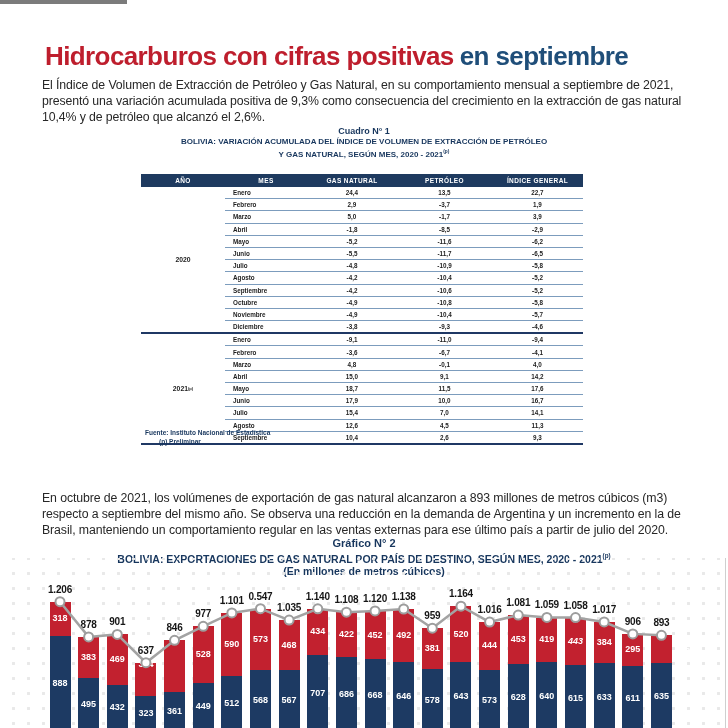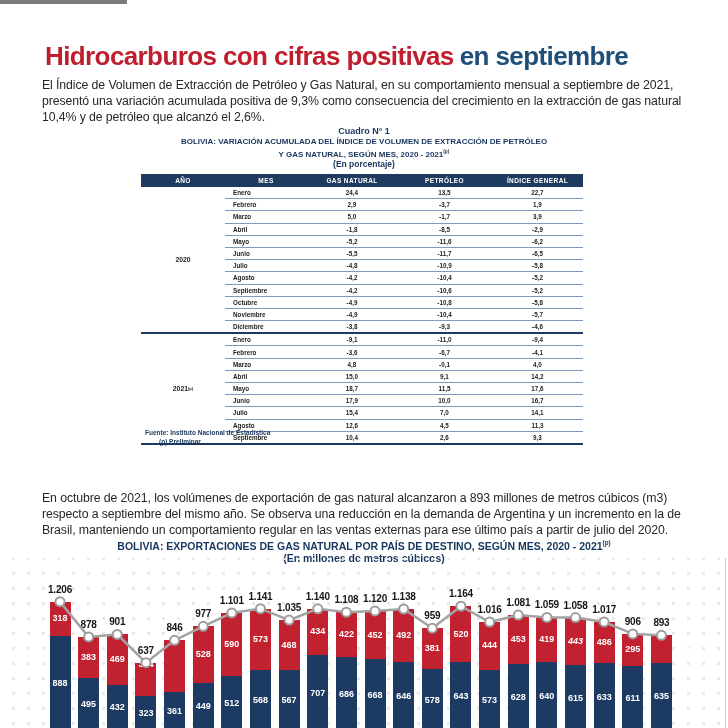--- a/index.html
+++ b/index.html
@@ -73,21 +73,20 @@
   <div class="topbar"></div>
 
   <h1 class="title"><span class="red">Hidrocarburos con cifras positivas</span><span class="blue">en septiembre</span></h1>
 
   <p class="para" id="intro">El Índice de Volumen de Extracción de Petróleo y Gas Natural, en su comportamiento mensual a septiembre de 2021, presentó una variación acumulada positiva de 9,3% como consecuencia del crecimiento en la extracción de gas natural 10,4% y de petróleo que alcanzó el 2,6%.</p>
 
   <div class="caption-block" id="table-captions">
     <div class="cap-n">Cuadro N° 1</div>
     <div class="cap-t">BOLIVIA: VARIACIÓN ACUMULADA DEL ÍNDICE DE VOLUMEN DE EXTRACCIÓN DE PETRÓLEO</div>
     <div class="cap-t"><span>Y GAS NATURAL, SEGÚN MES, 2020 - 2021</span><sup class="pp">(p)</sup></div>
-    <div class="cap-u">(En porcentaje)</div>
   </div>
 
   <div id="table">
     <div class="thead" id="thead">
         <div class="th">AÑO</div>
         <div class="th">MES</div>
         <div class="th">GAS NATURAL</div>
         <div class="th">PETRÓLEO</div>
         <div class="th">ÍNDICE GENERAL</div>
       </div>
@@ -233,20 +232,21 @@
 
   <div id="footnote">
     <div class="l1">Fuente: Instituto Nacional de Estadística</div>
     <div class="l2">(p) Preliminar</div>
   </div>
 
 
   <p class="para" id="trade-text">En octubre de 2021, los volúmenes de exportación de gas natural alcanzaron a 893 millones de metros cúbicos (m3) respecto a septiembre del mismo año. Se observa una reducción en la demanda de Argentina y un incremento en la de Brasil, manteniendo un comportamiento regular en las ventas externas para ese último país a partir de julio del 2020.</p>
 
   <div class="caption-block" id="chart-captions">
+    <div class="cap-n">Gráfico N° 2</div>
     <div class="cap-t"><span>BOLIVIA: EXPORTACIONES DE GAS NATURAL POR PAÍS DE DESTINO, SEGÚN MES, 2020 - 2021</span><sup class="pp">(p)</sup></div>
     <div class="cap-u">(En millones de metros cúbicos)</div>
   </div>
 
   <div id="chart">
     <div class="edge"></div>
   <div class="bar-seg" style="left: 49.5px; bottom: 0px; width: 21px; height: 95.1936px; background: rgb(29, 58, 99);"></div>
       <div class="bar-seg" style="left: 49.5px; bottom: 95.1936px; width: 21px; height: 34.0896px; background: rgb(194, 33, 47);"></div>
       <div class="seg-label" style="left: 45px; top: 119.903px;">888</div>
       <div class="seg-label" style="left: 45px; top: 55.2616px;">318</div>
@@ -278,21 +278,21 @@
       <div class="total-label" style="left: 171.2px; top: 50.2656px;">977</div>
       <div class="bar-seg" style="left: 221.34px; bottom: 0px; width: 21px; height: 54.8864px; background: rgb(29, 58, 99);"></div>
       <div class="bar-seg" style="left: 221.34px; bottom: 54.8864px; width: 21px; height: 63.248px; background: rgb(194, 33, 47);"></div>
       <div class="seg-label" style="left: 216.84px; top: 140.057px;">512</div>
       <div class="seg-label" style="left: 216.84px; top: 80.9896px;">590</div>
       <div class="total-label" style="left: 199.84px; top: 36.9728px;">1.101</div>
       <div class="bar-seg" style="left: 249.98px; bottom: 0px; width: 21px; height: 60.8896px; background: rgb(29, 58, 99);"></div>
       <div class="bar-seg" style="left: 249.98px; bottom: 60.8896px; width: 21px; height: 61.4256px; background: rgb(194, 33, 47);"></div>
       <div class="seg-label" style="left: 245.48px; top: 137.055px;">568</div>
       <div class="seg-label" style="left: 245.48px; top: 75.8976px;">573</div>
-      <div class="total-label" style="left: 228.48px; top: 32.6848px;">1.141</div>
+      <div class="total-label" style="left: 228.48px; top: 32.6848px;">0.547</div>
       <div class="bar-seg" style="left: 278.62px; bottom: 0px; width: 21px; height: 60.7824px; background: rgb(29, 58, 99);"></div>
       <div class="bar-seg" style="left: 278.62px; bottom: 60.7824px; width: 21px; height: 50.1696px; background: rgb(194, 33, 47);"></div>
       <div class="seg-label" style="left: 274.12px; top: 137.109px;">567</div>
       <div class="seg-label" style="left: 274.12px; top: 81.6328px;">468</div>
       <div class="total-label" style="left: 257.12px; top: 44.048px;">1.035</div>
       <div class="bar-seg" style="left: 307.26px; bottom: 0px; width: 21px; height: 75.7904px; background: rgb(29, 58, 99);"></div>
       <div class="bar-seg" style="left: 307.26px; bottom: 75.7904px; width: 21px; height: 46.5248px; background: rgb(194, 33, 47);"></div>
       <div class="seg-label" style="left: 302.76px; top: 129.605px;">707</div>
       <div class="seg-label" style="left: 302.76px; top: 68.4472px;">434</div>
       <div class="total-label" style="left: 285.76px; top: 32.792px;">1.140</div>
@@ -337,21 +337,21 @@
       <div class="seg-label" style="left: 531.88px; top: 76.4336px;">419</div>
       <div class="total-label" style="left: 514.88px; top: 41.4752px;">1.059</div>
       <div class="bar-seg" style="left: 565.02px; bottom: 0px; width: 21px; height: 65.928px; background: rgb(29, 58, 99);"></div>
       <div class="bar-seg" style="left: 565.02px; bottom: 65.928px; width: 21px; height: 47.4896px; background: rgb(194, 33, 47);"></div>
       <div class="seg-label" style="left: 560.52px; top: 134.536px;">615</div>
       <div class="seg-label" style="left: 560.52px; top: 77.8272px; font-style: italic;">443</div>
       <div class="total-label" style="left: 543.52px; top: 41.5824px;">1.058</div>
       <div class="bar-seg" style="left: 593.66px; bottom: 0px; width: 21px; height: 67.8576px; background: rgb(29, 58, 99);"></div>
       <div class="bar-seg" style="left: 593.66px; bottom: 67.8576px; width: 21px; height: 41.1648px; background: rgb(194, 33, 47);"></div>
       <div class="seg-label" style="left: 589.16px; top: 133.571px;">633</div>
-      <div class="seg-label" style="left: 589.16px; top: 79.06px;">486</div>
+      <div class="seg-label" style="left: 589.16px; top: 79.06px;">384</div>
       <div class="total-label" style="left: 572.16px; top: 45.9776px;">1.017</div>
       <div class="bar-seg" style="left: 622.3px; bottom: 0px; width: 21px; height: 65.4992px; background: rgb(29, 58, 99);"></div>
       <div class="bar-seg" style="left: 622.3px; bottom: 65.4992px; width: 21px; height: 31.624px; background: rgb(194, 33, 47);"></div>
       <div class="seg-label" style="left: 617.8px; top: 134.75px;">611</div>
       <div class="seg-label" style="left: 617.8px; top: 86.1888px;">295</div>
       <div class="total-label" style="left: 600.8px; top: 57.8768px;">906</div>
       <div class="bar-seg" style="left: 650.94px; bottom: 0px; width: 21px; height: 68.072px; background: rgb(29, 58, 99);"></div>
       <div class="bar-seg" style="left: 650.94px; bottom: 68.072px; width: 21px; height: 27.6576px; background: rgb(194, 33, 47);"></div>
       <div class="seg-label" style="left: 646.44px; top: 133.464px;">635</div>
       <div class="seg-label" style="left: 646.44px; top: 85.5992px; margin-left: 26px;">258</div>

